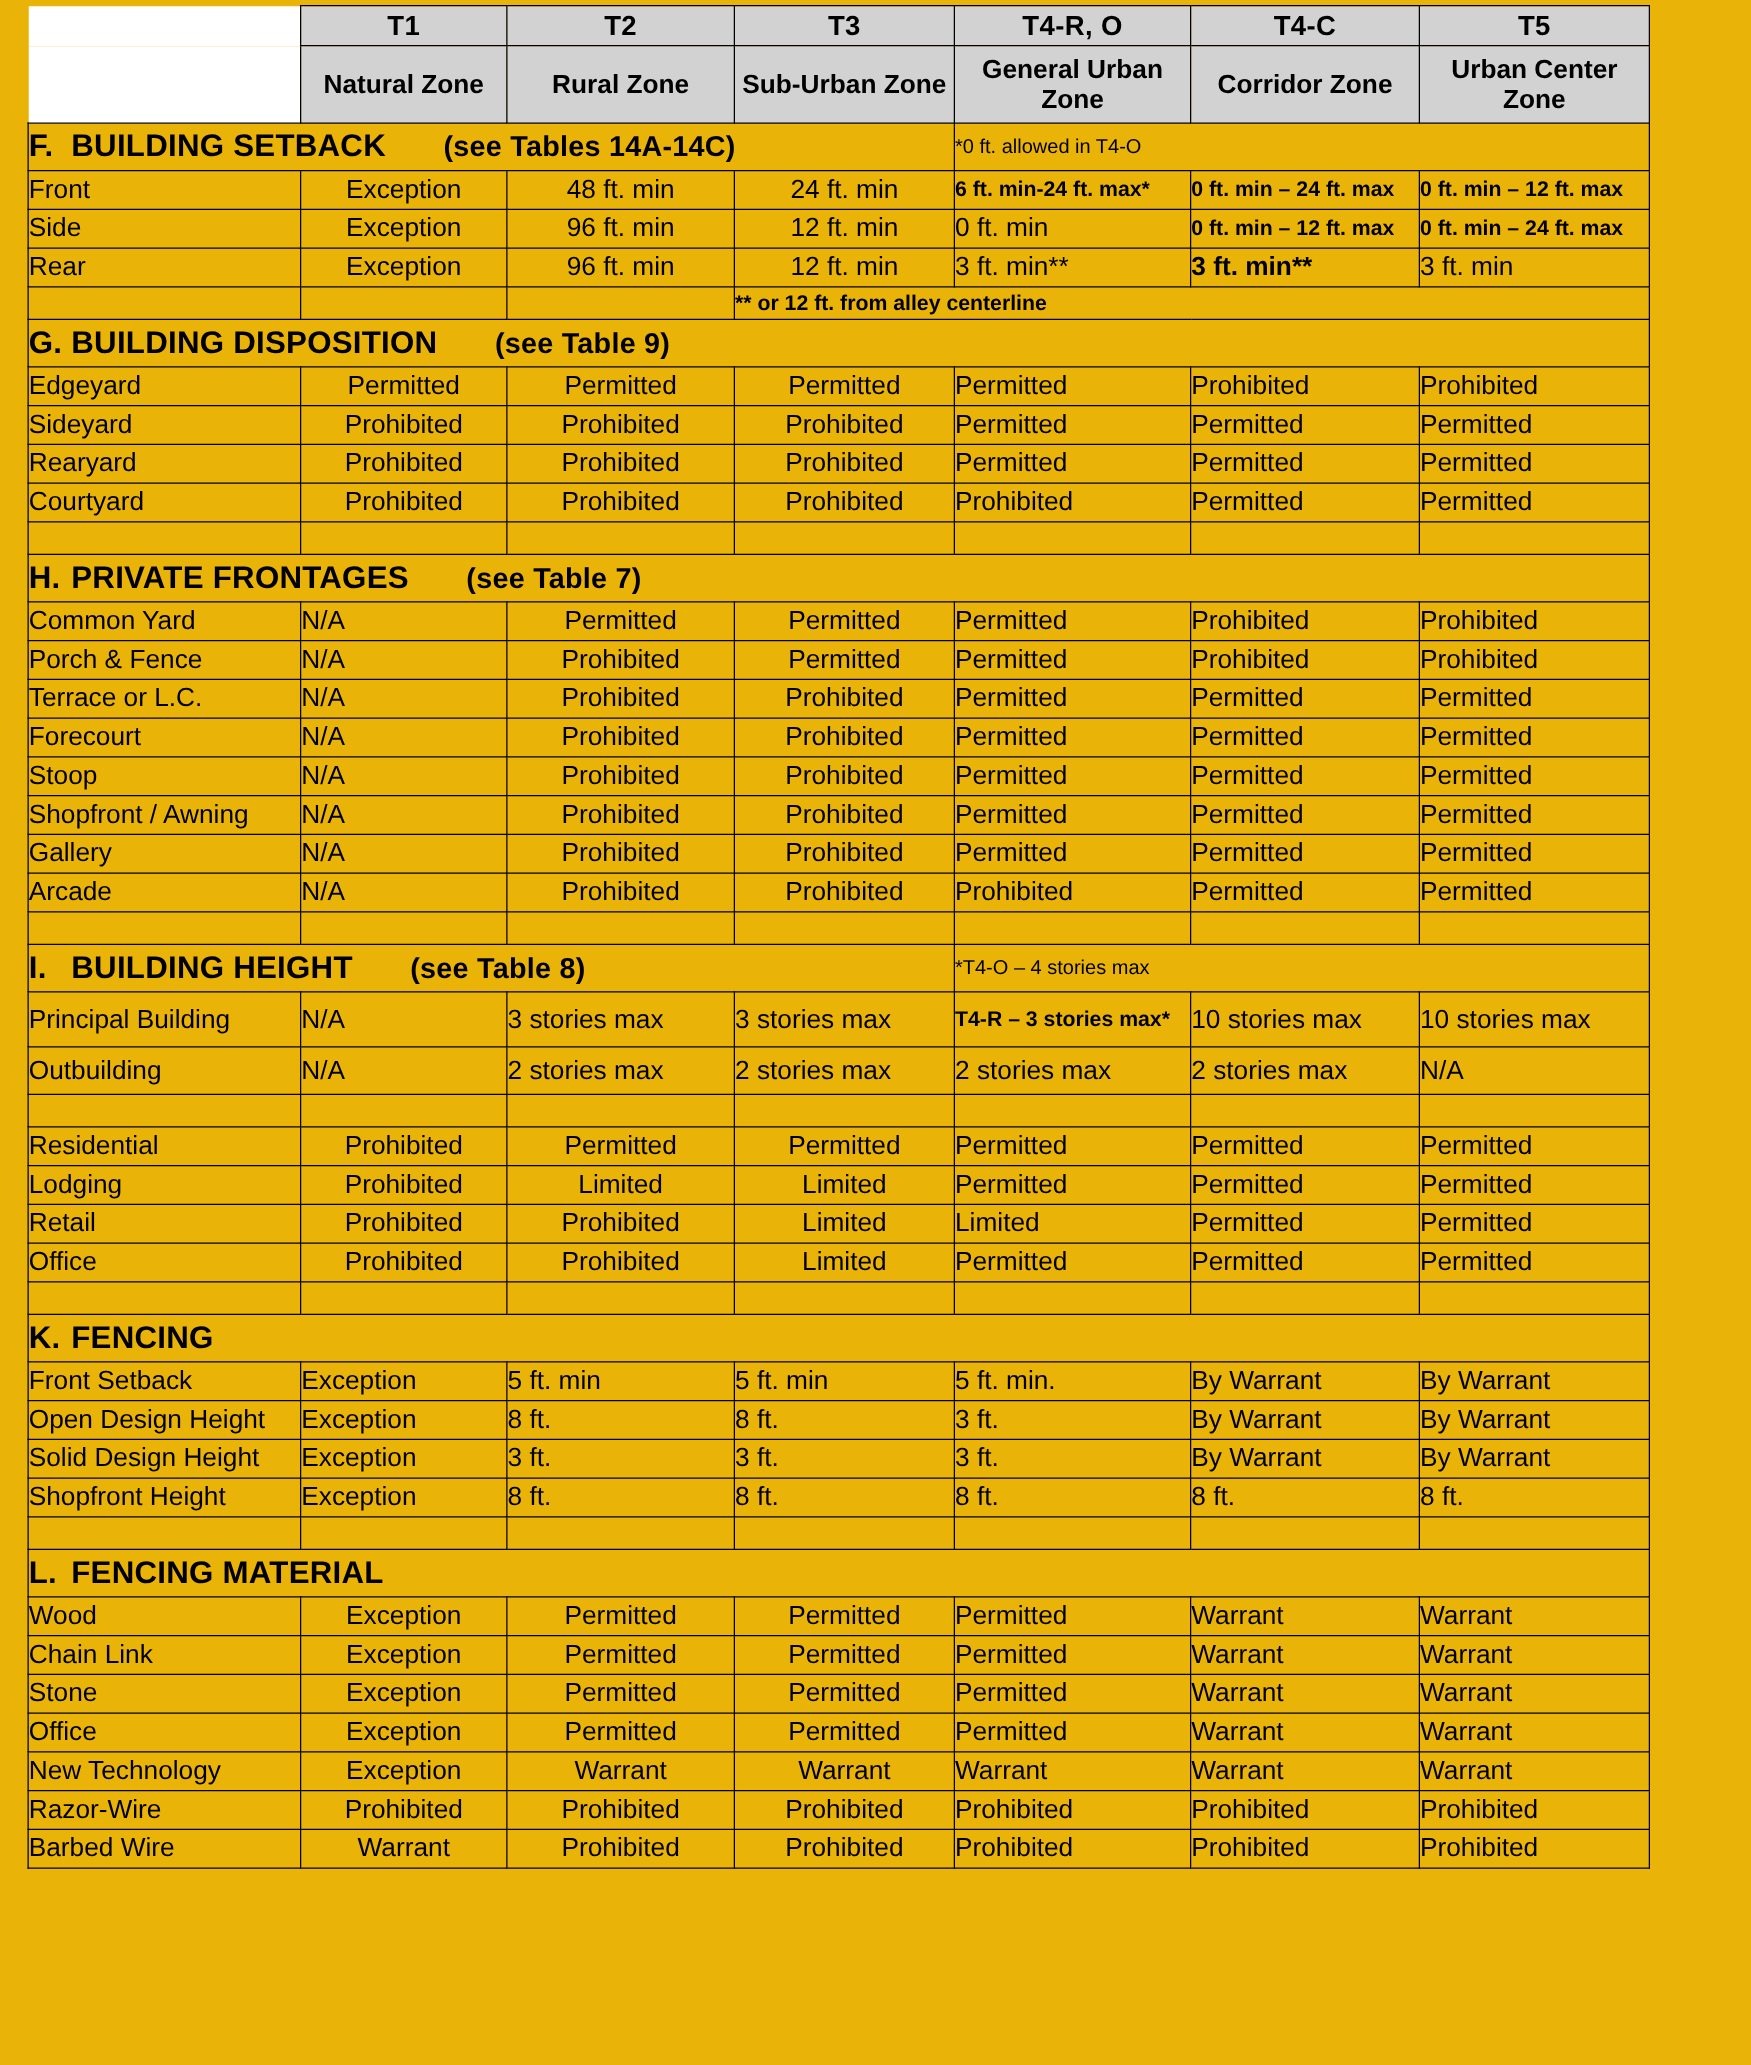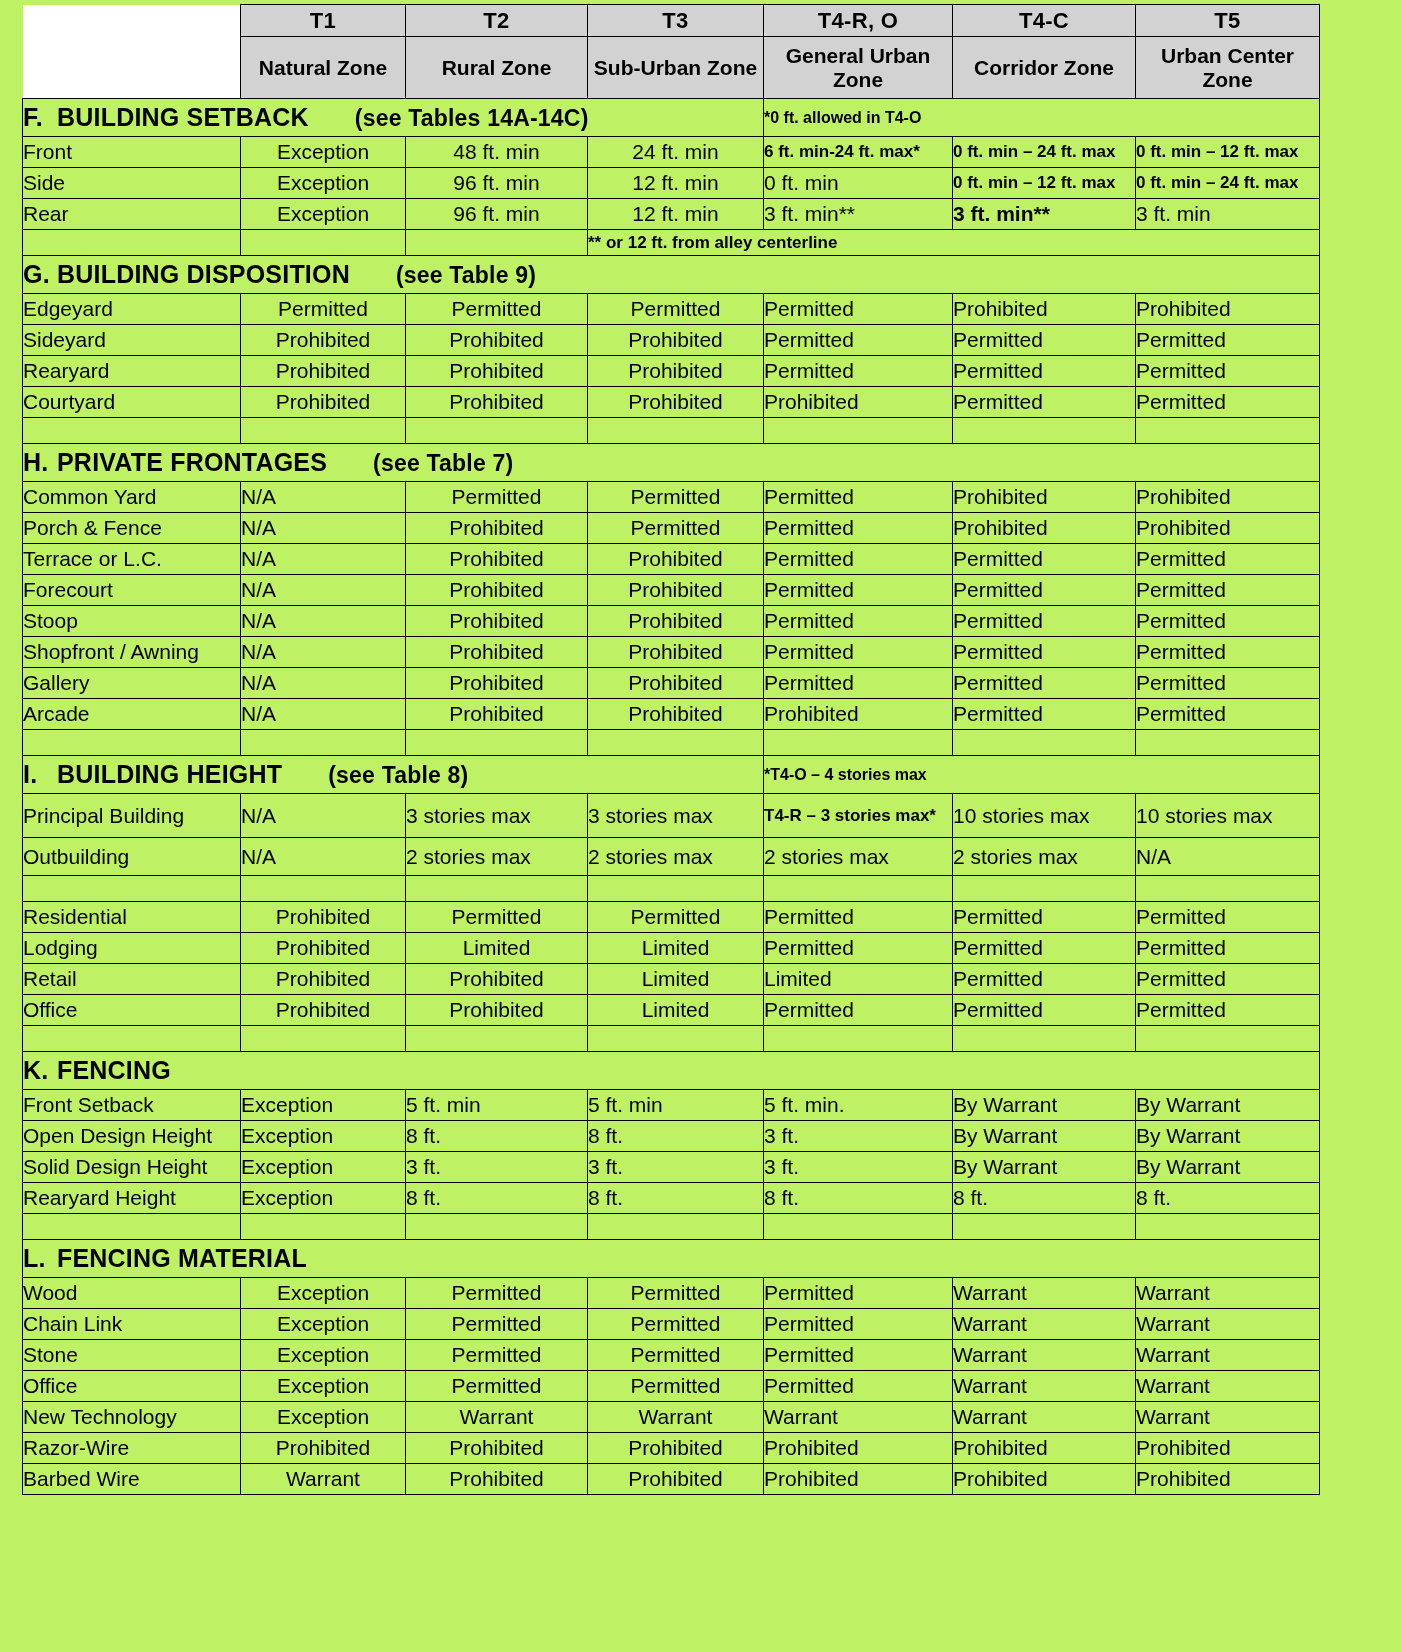--- a/index.html
+++ b/index.html
@@ -10,21 +10,21 @@
   body {
     font-family: "Liberation Sans", sans-serif;
     color: #000000;
   }
   #page {
     width: 1401px;
     height: 1652px;
     position: relative;
     box-sizing: border-box;
     padding: 4px 44px 4px 22px;
-    background: #bef264;
+    background: #eab308;
   }
   table.zoning {
     border-collapse: collapse;
     table-layout: fixed;
     width: 1297px;
     margin-left: 0px;
   }
   table.zoning td, table.zoning th {
     border: 1px solid #000000;
     padding: 0;
@@ -76,21 +76,21 @@
     min-width: 34px;
   }
   .section .see {
     font-weight: bold;
     font-size: 23px;
     padding-left: 26px;
     margin-left: 20px;
   }
   .note-cell {
     font-size: 16px;
-    font-weight: bold;
+    font-weight: normal;
     padding-left: 7px;
     white-space: nowrap;
   }
   .rowlabel {
     font-size: 21px;
     padding-left: 10px;
     height: 31px;
     white-space: nowrap;
   }
   .val {
@@ -432,21 +432,21 @@
       <tr>
         <td class="rowlabel">Solid Design Height</td>
         <td class="val">Exception</td>
         <td class="val">3 ft.</td>
         <td class="val">3 ft.</td>
         <td class="val">3 ft.</td>
         <td class="val">By Warrant</td>
         <td class="val">By Warrant</td>
       </tr>
       <tr>
-        <td class="rowlabel">Rearyard Height</td>
+        <td class="rowlabel">Shopfront Height</td>
         <td class="val">Exception</td>
         <td class="val">8 ft.</td>
         <td class="val">8 ft.</td>
         <td class="val">8 ft.</td>
         <td class="val">8 ft.</td>
         <td class="val">8 ft.</td>
       </tr>
       <tr class="spacer">
         <td></td>
         <td></td>

